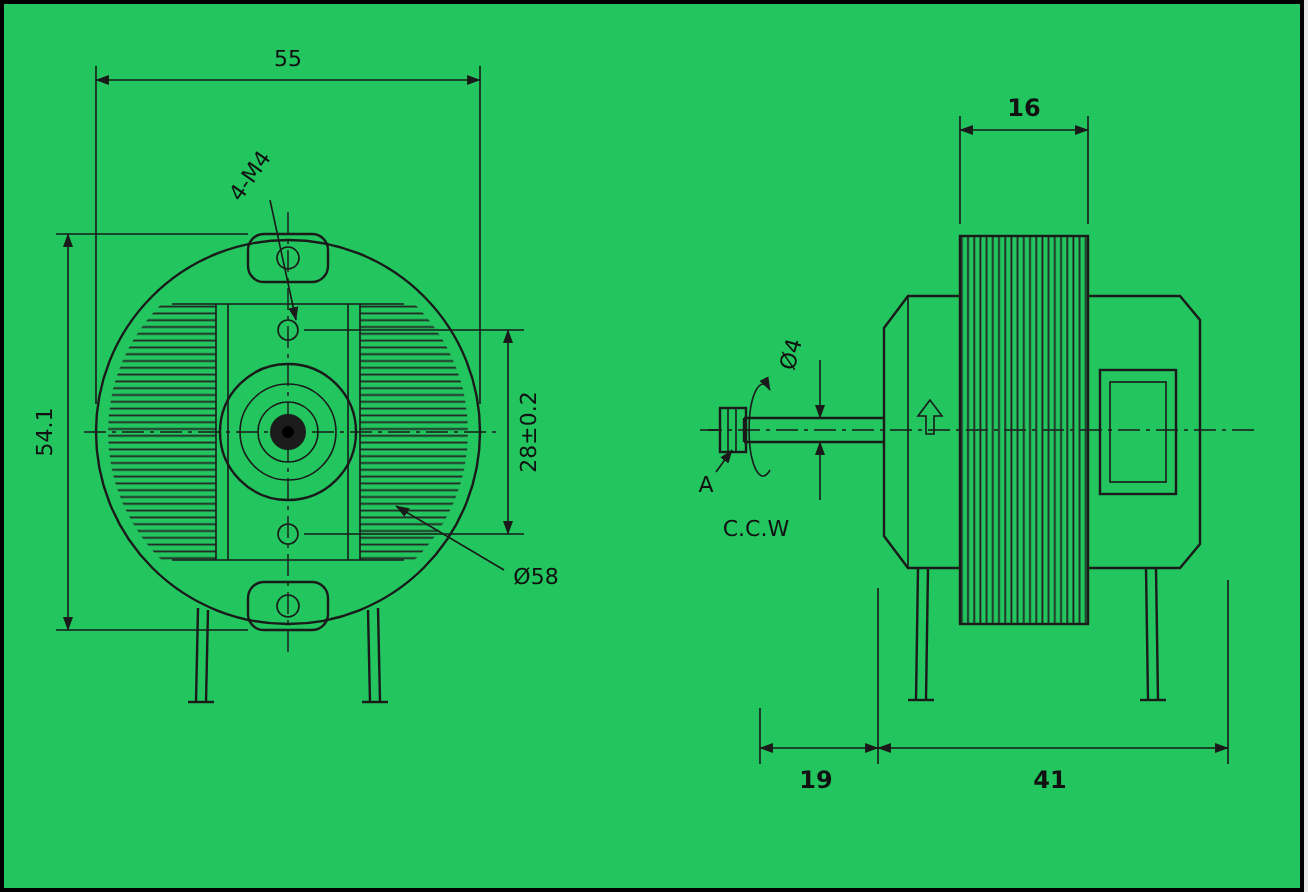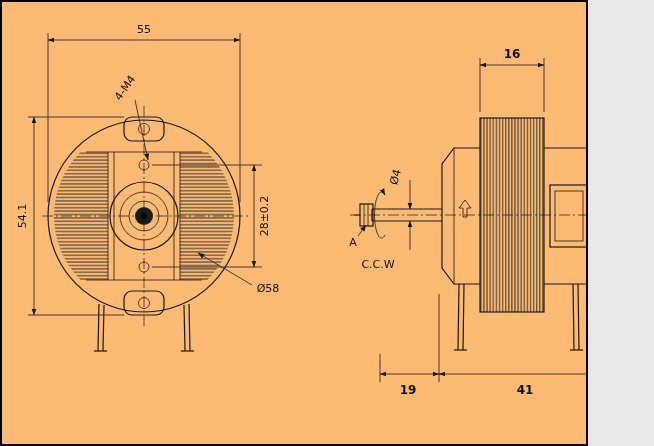--- a/index.html
+++ b/index.html
@@ -1,19 +1,19 @@
 <!DOCTYPE html>
 <html><head>
 <meta charset="utf-8">
 <style>
   html,body{margin:0;padding:0;background:#e8e8e8;}
   .sheet{
     box-sizing:border-box;
-    width:588px;height:446px;
-    background:#fdba74;
+    width:652px;height:446px;
+    background:#22c55e;
     border:2px solid #000;
     position:relative;
     font-family:"DejaVu Sans", sans-serif;
     overflow:hidden;
   }
   svg{display:block}
   text{fill:#111;stroke:none;font-family:"DejaVu Sans", sans-serif;font-size:11px;}
   text.bold{font-weight:bold;font-size:12px;}
   .thin{stroke:#1a1a1a;stroke-width:0.8;fill:none;}
   .outline{stroke:#1a1a1a;stroke-width:1.2;fill:none;}

